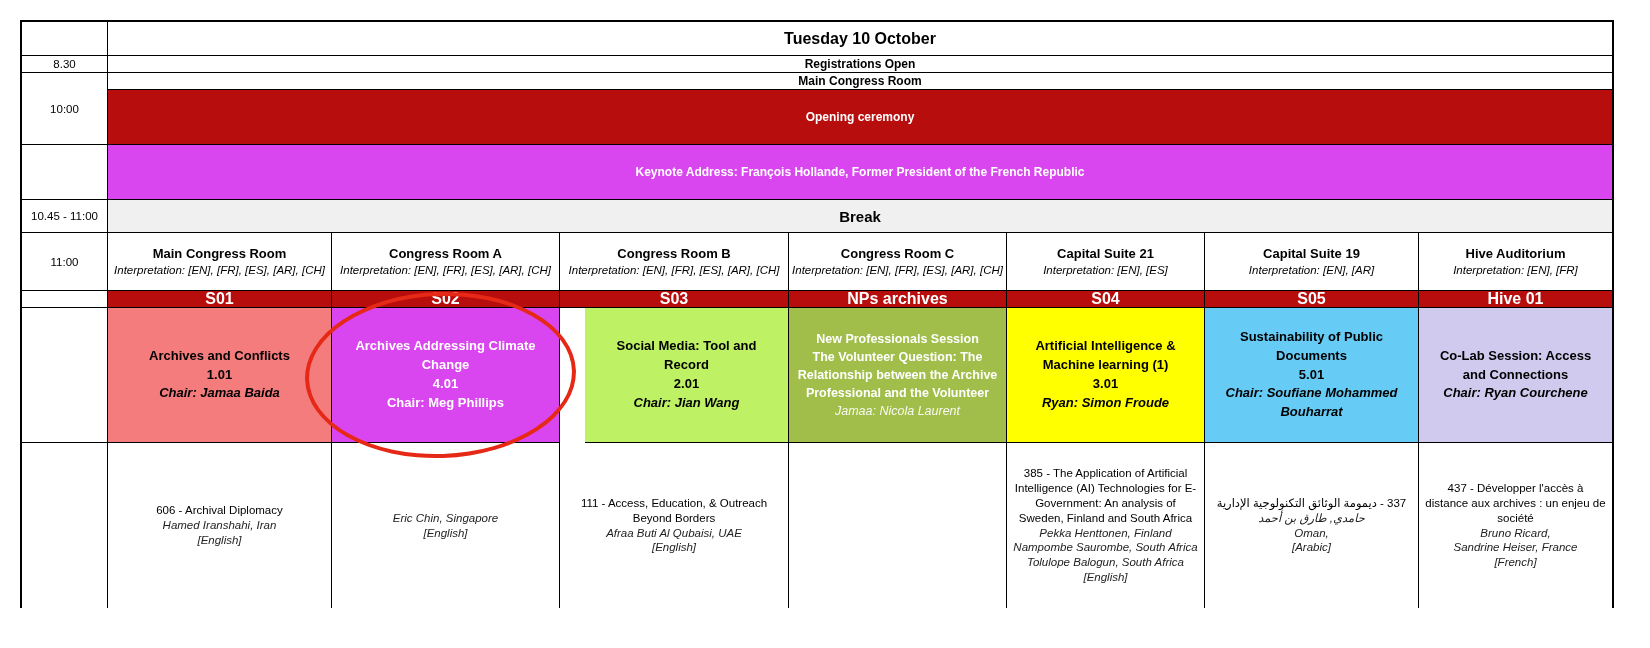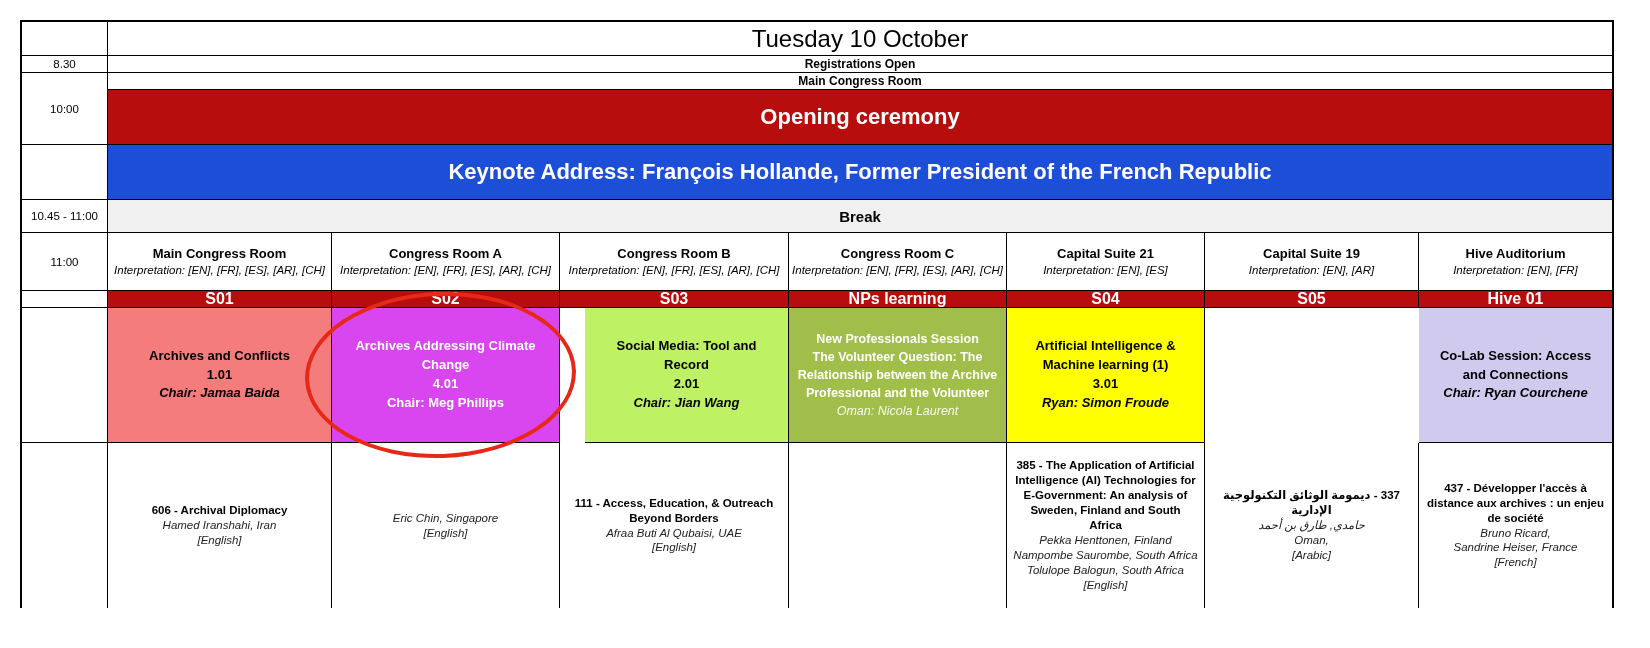--- a/index.html
+++ b/index.html
@@ -7,44 +7,44 @@
         font-family:"Liberation Sans","DejaVu Sans",sans-serif;color:#000;}
   .tbl{position:absolute;left:20px;top:20px;display:grid;
        grid-template-columns:86px 224px 228px 229px 218px 198px 214px 195px;
        grid-template-rows:34px 17px 17px 55px 55px 33px 58px 17px 135px 165px;
        border-top:2px solid #000;border-left:2px solid #000;}
   .cell{border-right:1px solid #000;border-bottom:1px solid #000;
         display:flex;flex-direction:column;align-items:center;justify-content:center;
         text-align:center;box-sizing:border-box;overflow:hidden;}
   .last{border-right:2px solid #000;}
   .nobb{border-bottom:none;}
-  .day{font-size:24px;font-weight:400;}
+  .day{font-size:16px;font-weight:700;}
   .tsmall{font-size:11.5px;}
   .rowlabel{font-size:12px;font-weight:700;}
-  .banner{font-size:22px;font-weight:700;color:#fff;}
+  .banner{font-size:12px;font-weight:700;color:#fff;}
   .opening{background:#B80D0D;}
-  .keynote{background:#1d4ed8;}
+  .keynote{background:#d946ef;}
   .break{background:#F0F0F0;font-size:15px;font-weight:700;}
   .roomname{font-size:13px;font-weight:700;line-height:1.35;}
   .interp{font-size:11.5px;font-style:italic;line-height:1.3;}
   .codecell{background:#B80D0D;color:#fff;font-size:16px;font-weight:700;}
   .sess{font-size:13px;line-height:1.45;padding:4px 8px;}
   .s-title,.s-sub,.s-num{font-weight:700;}
   .chair{font-weight:700;font-style:italic;}
   .chair-upright{font-weight:700;font-style:normal;}
   .chair-light{font-weight:400;font-style:italic;opacity:.92;}
   .sc1{background:#F47C7D;}
   .sc2{background:#d946ef;color:#fff;}
   .sc3{background:#bef264;margin-left:25px;}
   .sc4{background:#A0BE49;color:#fff;font-size:12.5px;}
   .sc5{background:#FFFF00;}
   .sc6{background:#66CCF5;}
   .sc7{background:#D0CAEE;}
   .paper{font-size:11.5px;line-height:1.3;padding:4px 6px;}
-  .p-title{font-weight:700;}
+  .p-title{font-weight:400;}
   .p-auth,.p-lang{font-style:italic;color:#222;}
   .ellipse{position:absolute;left:305px;top:292px;width:263px;height:158px;
            border:4px solid #E62917;border-radius:50%;transform:rotate(-2deg);
            pointer-events:none;z-index:5;}
 </style>
 </head>
 <body>
 
 <div class="page">
   <div class="tbl">
@@ -92,21 +92,21 @@
     </div>
     <div class="cell last" style="grid-area:7/8/8/9">
       <div class="roomname">Hive Auditorium</div>
       <div class="interp">Interpretation: [EN], [FR]</div>
     </div>
 
     <div class="cell" style="grid-area:8/1/9/2"></div>
     <div class="cell codecell" style="grid-area:8/2/9/3">S01</div>
     <div class="cell codecell" style="grid-area:8/3/9/4">S02</div>
     <div class="cell codecell" style="grid-area:8/4/9/5">S03</div>
-    <div class="cell codecell" style="grid-area:8/5/9/6">NPs learning</div>
+    <div class="cell codecell" style="grid-area:8/5/9/6">NPs archives</div>
     <div class="cell codecell" style="grid-area:8/6/9/7">S04</div>
     <div class="cell codecell" style="grid-area:8/7/9/8">S05</div>
     <div class="cell codecell last" style="grid-area:8/8/9/9">Hive 01</div>
 
     <div class="cell" style="grid-area:9/1/10/2"></div>
     <div class="cell sess sc1" style="grid-area:9/2/10/3">
       <div class="s-title">Archives and Conflicts</div>
       <div class="s-num">1.01</div>
       <div class="chair">Chair: Jamaa Baida</div>
     </div>
@@ -116,26 +116,31 @@
       <div class="chair-upright">Chair: Meg Phillips</div>
     </div>
     <div class="cell sess sc3" style="grid-area:9/4/10/5">
       <div class="s-title">Social Media: Tool and Record</div>
       <div class="s-num">2.01</div>
       <div class="chair">Chair: Jian Wang</div>
     </div>
     <div class="cell sess sc4" style="grid-area:9/5/10/6">
       <div class="s-title">New Professionals Session</div>
       <div class="s-sub">The Volunteer Question: The Relationship between the Archive Professional and the Volunteer</div>
-      <div class="chair-light">Oman: Nicola Laurent</div>
+      <div class="chair-light">Jamaa: Nicola Laurent</div>
     </div>
     <div class="cell sess sc5" style="grid-area:9/6/10/7">
       <div class="s-title">Artificial Intelligence &amp; Machine learning (1)</div>
       <div class="s-num">3.01</div>
       <div class="chair">Ryan: Simon Froude</div>
+    </div>
+    <div class="cell sess sc6" style="grid-area:9/7/10/8">
+      <div class="s-title">Sustainability of Public Documents</div>
+      <div class="s-num">5.01</div>
+      <div class="chair">Chair: Soufiane Mohammed Bouharrat</div>
     </div>
     <div class="cell sess sc7 last" style="grid-area:9/8/10/9">
       <div class="s-title">Co-Lab Session: Access and Connections</div>
       <div class="chair">Chair: Ryan Courchene</div>
     </div>
 
     <div class="cell nobb" style="grid-area:10/1/11/2"></div>
     <div class="cell paper nobb" style="grid-area:10/2/11/3">
       <div class="p-title">606 - Archival Diplomacy</div>
       <div class="p-auth">Hamed Iranshahi, Iran</div>

